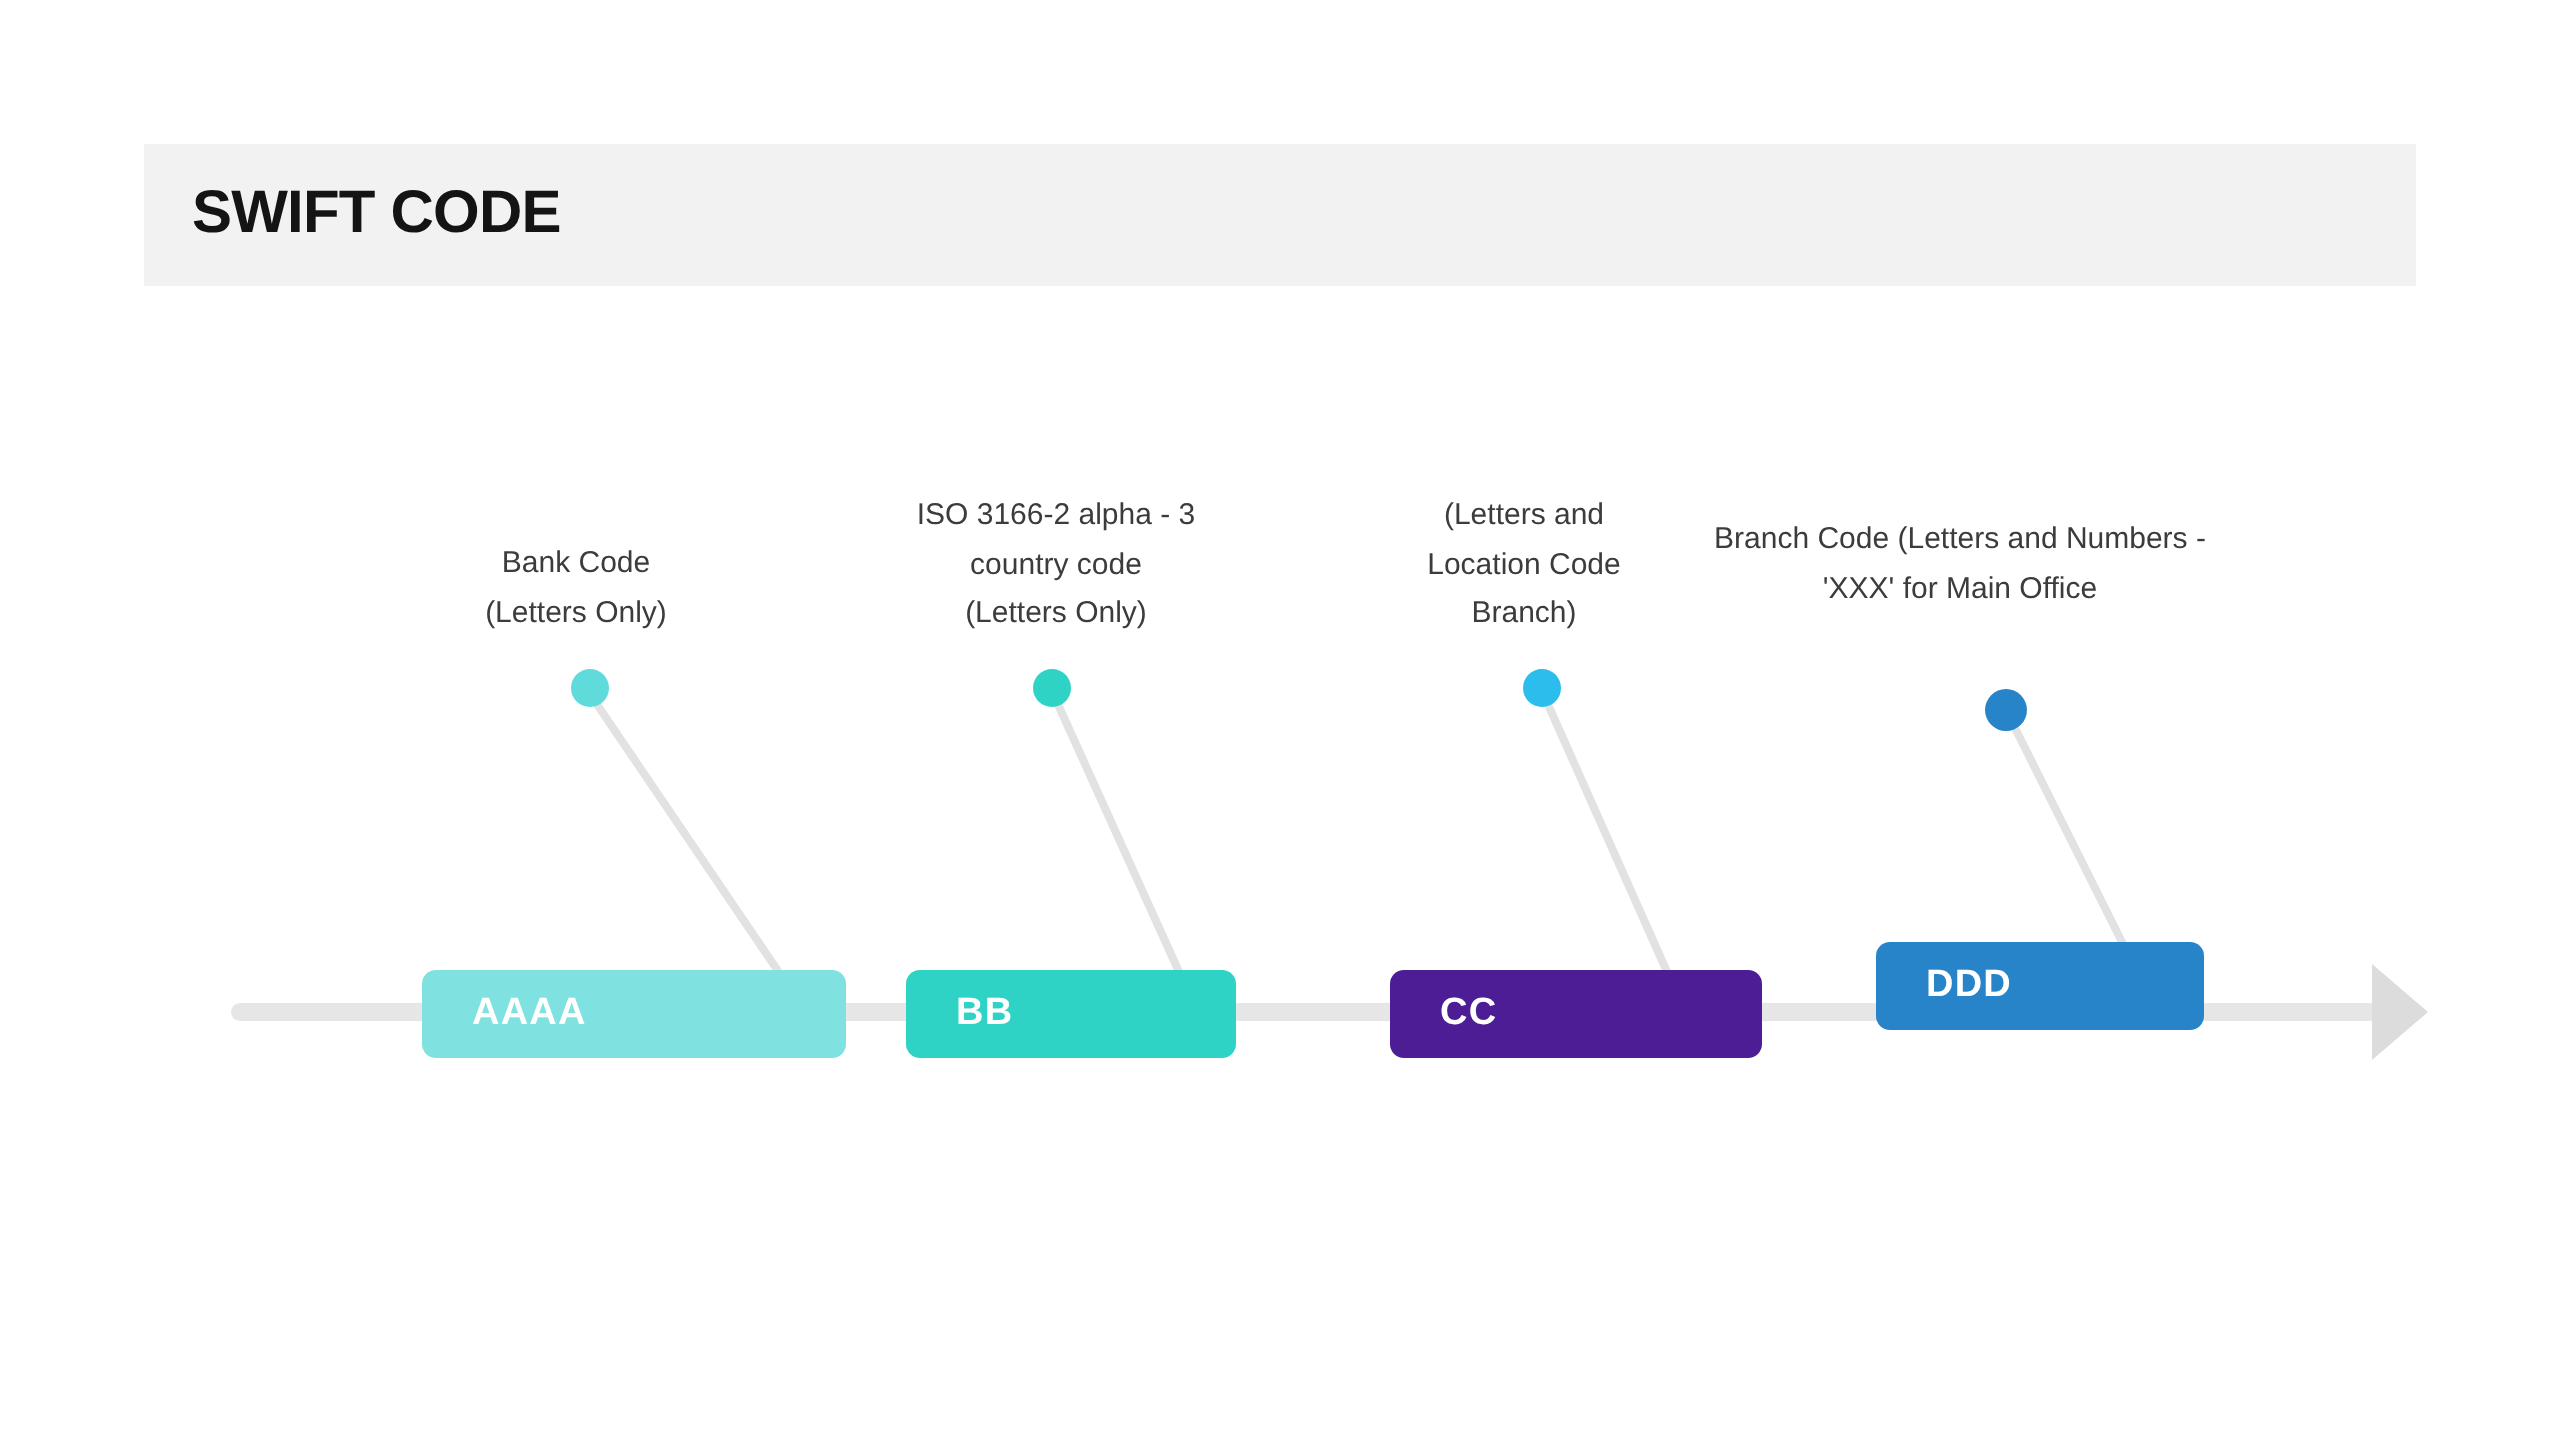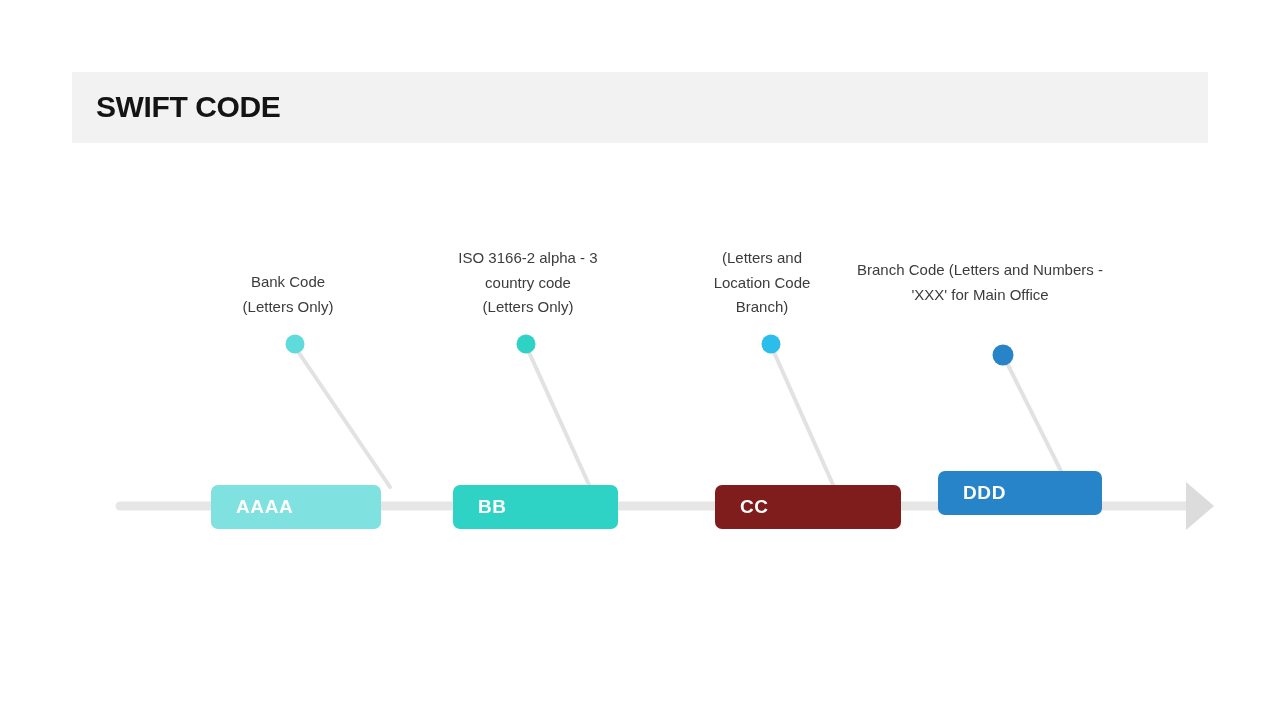--- a/index.html
+++ b/index.html
@@ -125,29 +125,29 @@
     <div>(Letters and</div>
     <div>Location Code</div>
     <div>Branch)</div>
   </div>
 
   <div class="step-caption" style="left:826px; top:258px; width:308px;">
     <div>Branch Code (Letters and Numbers -</div>
     <div>'XXX' for Main Office</div>
   </div>
 
-  <div class="step-box" style="left:211px; top:485px; width:170px; background:#7fe1e0;">
+  <div class="step-box" style="left:211px; top:485px; width:212px; background:#7fe1e0;">
     <span class="step-box-label">AAAA</span>
   </div>
 
   <div class="step-box" style="left:453px; top:485px; width:165px; background:#2ed3c6;">
     <span class="step-box-label">BB</span>
   </div>
 
-  <div class="step-box" style="left:695px; top:485px; width:186px; background:#7f1d1d;margin-left:20px;">
+  <div class="step-box" style="left:695px; top:485px; width:186px; background:#4c1d95;">
     <span class="step-box-label">CC</span>
   </div>
 
   <div class="step-box" style="left:938px; top:471px; width:164px; background:#2784c8;">
     <span class="step-box-label">DDD</span>
   </div>
 
 </div>
 
 </body></html>

